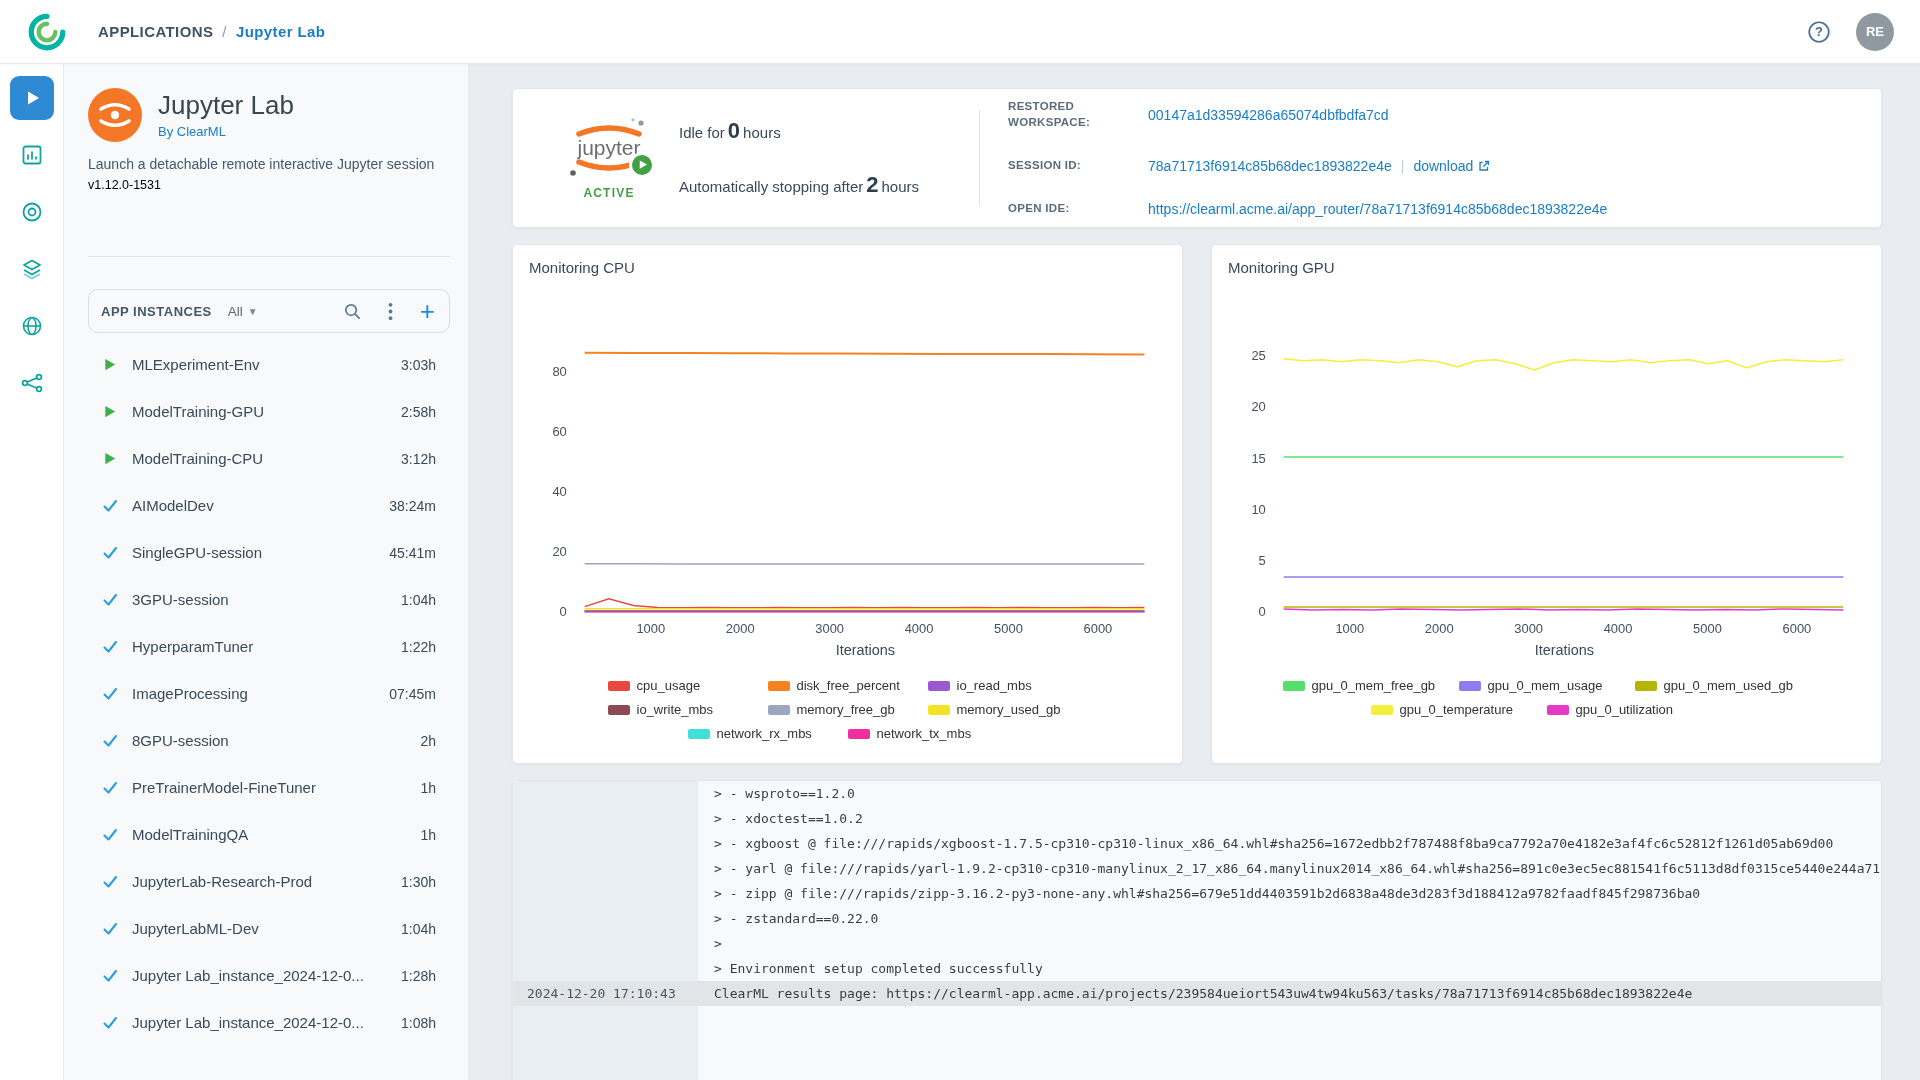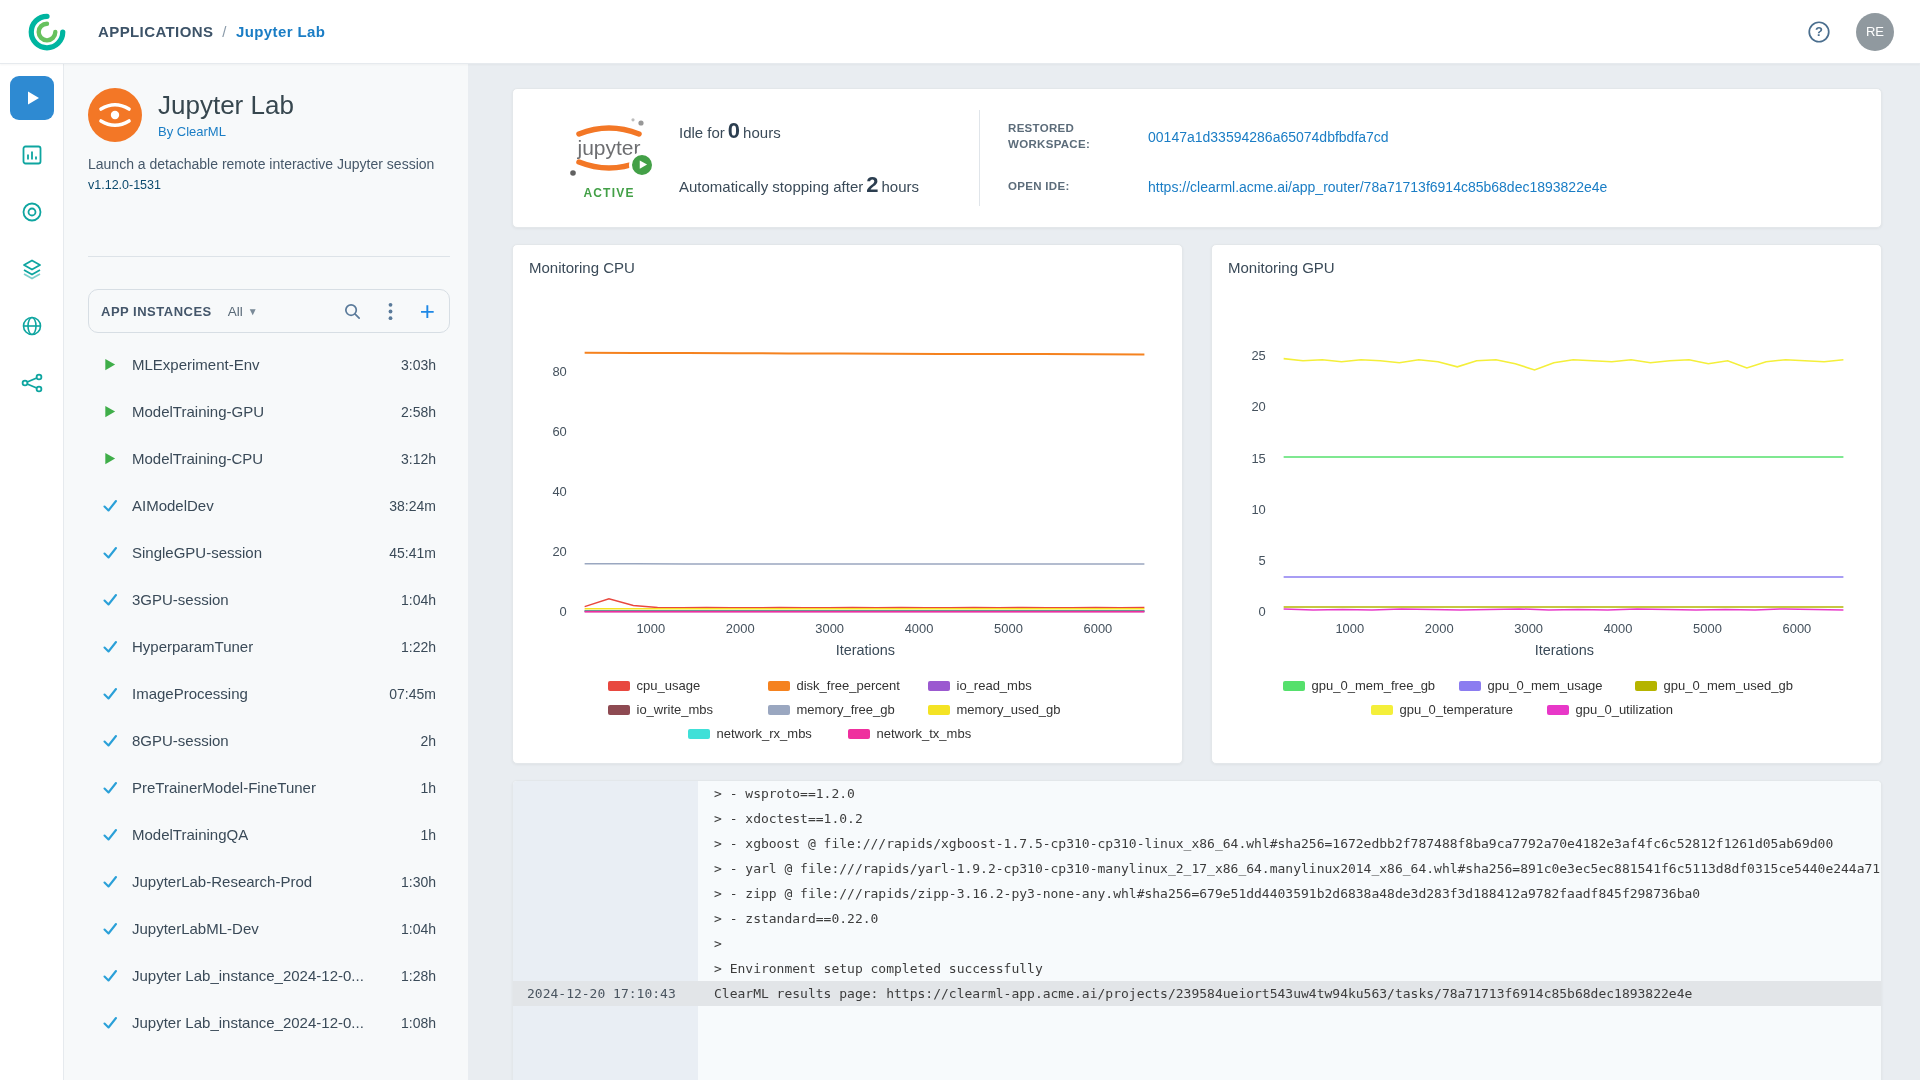--- a/index.html
+++ b/index.html
@@ -8,39 +8,39 @@
 
   
   .topbar{height:64px;background:#fff;border-bottom:1px solid #e6eaee;display:flex;align-items:center;padding:16px 26px;position:relative;z-index:10;box-shadow:0 1px 2px rgba(0,0,0,.04)}
   .brand-logo{width:42px;height:42px;margin-right:30px;flex:0 0 auto}
   .breadcrumb{font-size:15px;letter-spacing:.4px;display:flex;align-items:center}
   .crumb-root{color:#3d5368;font-weight:600}
   .crumb-sep{color:#8a9aa9;margin:0 9px;font-weight:400}
   .crumb-current{color:#1a7dc5;font-weight:600;text-decoration:none;cursor:pointer}
   .topbar-right{margin-left:auto;display:flex;align-items:center;gap:24px}
   .help-btn{width:26px;height:26px;cursor:pointer}
-  .avatar{width:38px;height:38px;border-radius:50%;background:#90999f;color:#fff;font-size:13px;font-weight:400;display:flex;align-items:center;justify-content:center;cursor:pointer}
+  .avatar{width:38px;height:38px;border-radius:50%;background:#90999f;color:#fff;font-size:13px;font-weight:700;display:flex;align-items:center;justify-content:center;cursor:pointer}
 
   
   .content{display:flex;height:1016px}
 
   
   .rail{width:64px;background:#fff;border-right:1px solid #e6eaee;display:flex;flex-direction:column;align-items:center;padding-top:12px;gap:13px}
   .rail-item{width:44px;height:44px;border-radius:9px;display:flex;align-items:center;justify-content:center;cursor:pointer}
   .rail-item.active{background:#2e8ad2}
   .rail-item svg{display:block}
 
   
   .sidebar{width:404px;background:#f7f9fa;padding:24px 18px 0 24px;display:flex;flex-direction:column;overflow:hidden}
   .app-header{display:flex;gap:16px;align-items:center}
   .app-avatar{width:54px;height:54px;flex:0 0 auto}
   .app-title{font-size:26px;color:#37474f;font-weight:400;line-height:1.1}
   .app-byline{font-size:13px;color:#1a7dc5;margin-top:4px;cursor:pointer}
   .app-desc{margin-top:14px;font-size:14px;color:#46586a}
-  .app-version{margin-top:6px;font-size:12.5px;color:#0c4a6e}
+  .app-version{margin-top:6px;font-size:12.5px;color:#000000}
   .sidebar hr{border:none;border-top:1px solid #dde3e8;margin:64px 0 32px 0}
   .inst-header{border:1px solid #d7dee4;border-radius:10px;height:44px;display:flex;align-items:center;padding:0 12px;background:#f7f9fa}
   .inst-header-title{font-size:13px;font-weight:700;color:#44566a;letter-spacing:.5px}
   .inst-filter{margin-left:16px;font-size:13.5px;color:#5a6a78;display:flex;align-items:center;gap:5px;cursor:pointer}
   .caret{font-size:10px;color:#7a8a98}
   .inst-header-actions{margin-left:auto;display:flex;align-items:center;gap:16px}
   .icon-btn{width:22px;height:22px;display:flex;align-items:center;justify-content:center;cursor:pointer}
   .plus-btn{color:#1e88e5;font-size:26px;font-weight:400;line-height:20px;cursor:pointer;padding:0 2px}
   .inst-list{margin-top:8px;overflow:hidden}
   .inst-row{height:47px;display:flex;align-items:center;padding:0 14px;border-radius:5px;cursor:pointer}
@@ -368,20 +368,34 @@
         <div>
           <span>Automatically stopping after</span><b class="big-num">2</b><span>hours</span>
         </div>
       </div>
       <div class="vdiv"></div>
       <div class="fields">
           <div class="field-row">
             <div class="field-label">RESTORED WORKSPACE:</div>
             <div class="field-value">
               <a class="link">00147a1d33594286a65074dbfbdfa7cd</a>
+            </div>
+          </div>
+          <div class="field-row">
+            <div class="field-label">SESSION ID:</div>
+            <div class="field-value">
+              <a class="link">78a71713f6914c85b68dec1893822e4e</a>
+              <span class="pipe">|</span>
+              <a class="link dl">
+                <span>download</span>
+                <svg width="12" height="12" viewBox="0 0 12 12" fill="none" stroke="#1a7dc5" stroke-width="1.3">
+                  <path d="M4.5 2.5H2v7.5h7.5V7"></path>
+                  <path d="M7 1.5h3.5V5M10.5 1.5L5.5 6.5"></path>
+                </svg>
+              </a>
             </div>
           </div>
           <div class="field-row">
             <div class="field-label">OPEN IDE:</div>
             <div class="field-value">
               <a class="link">https://clearml.acme.ai/app_router/78a71713f6914c85b68dec1893822e4e</a>
             </div>
           </div>
         </div>
     </div>

